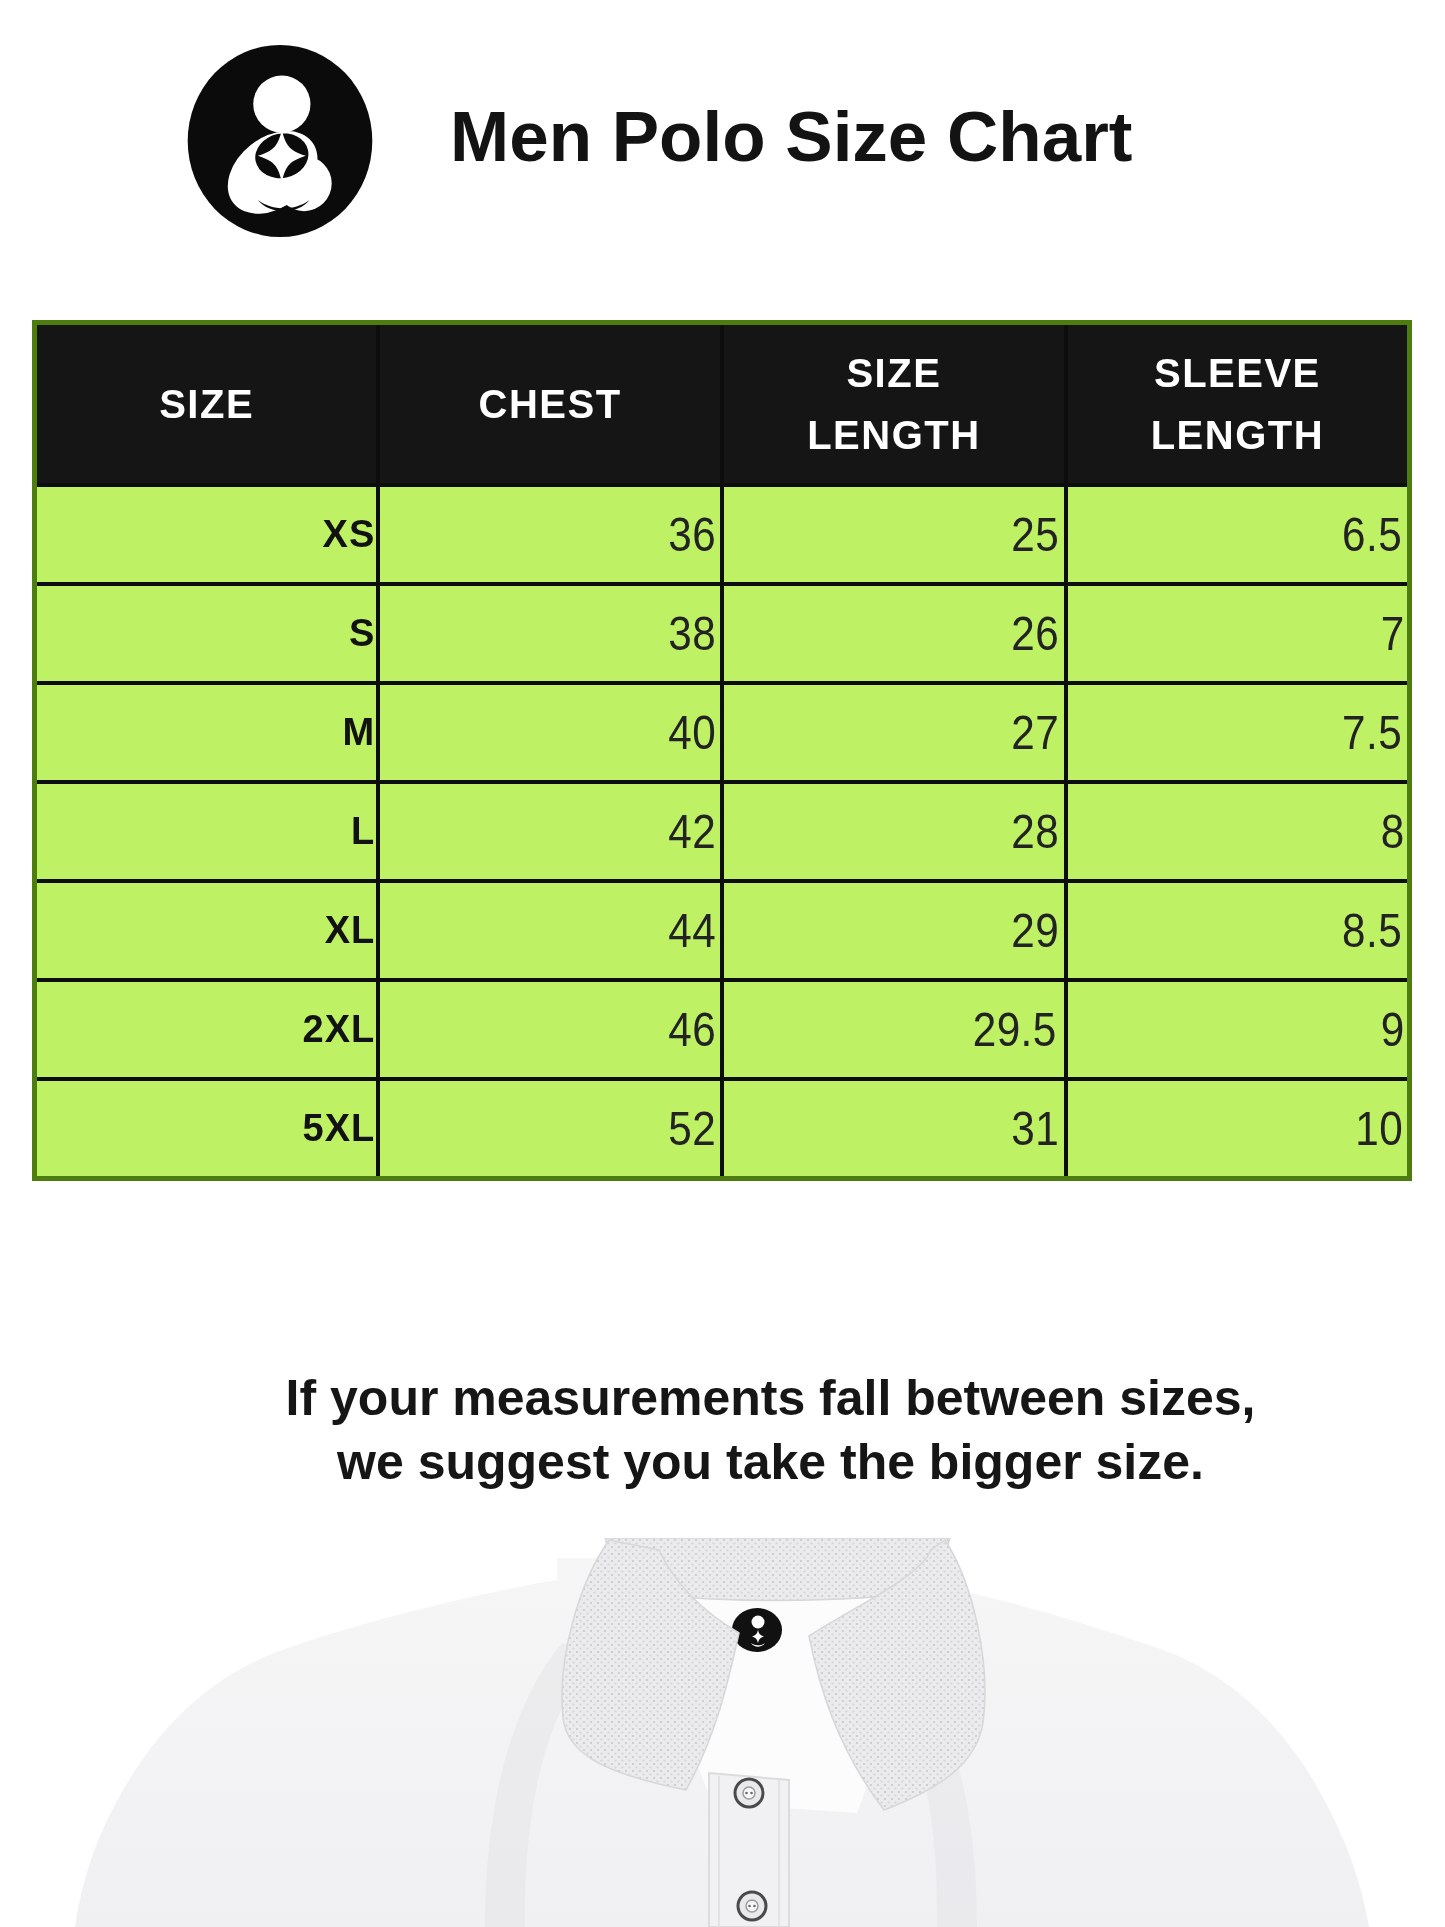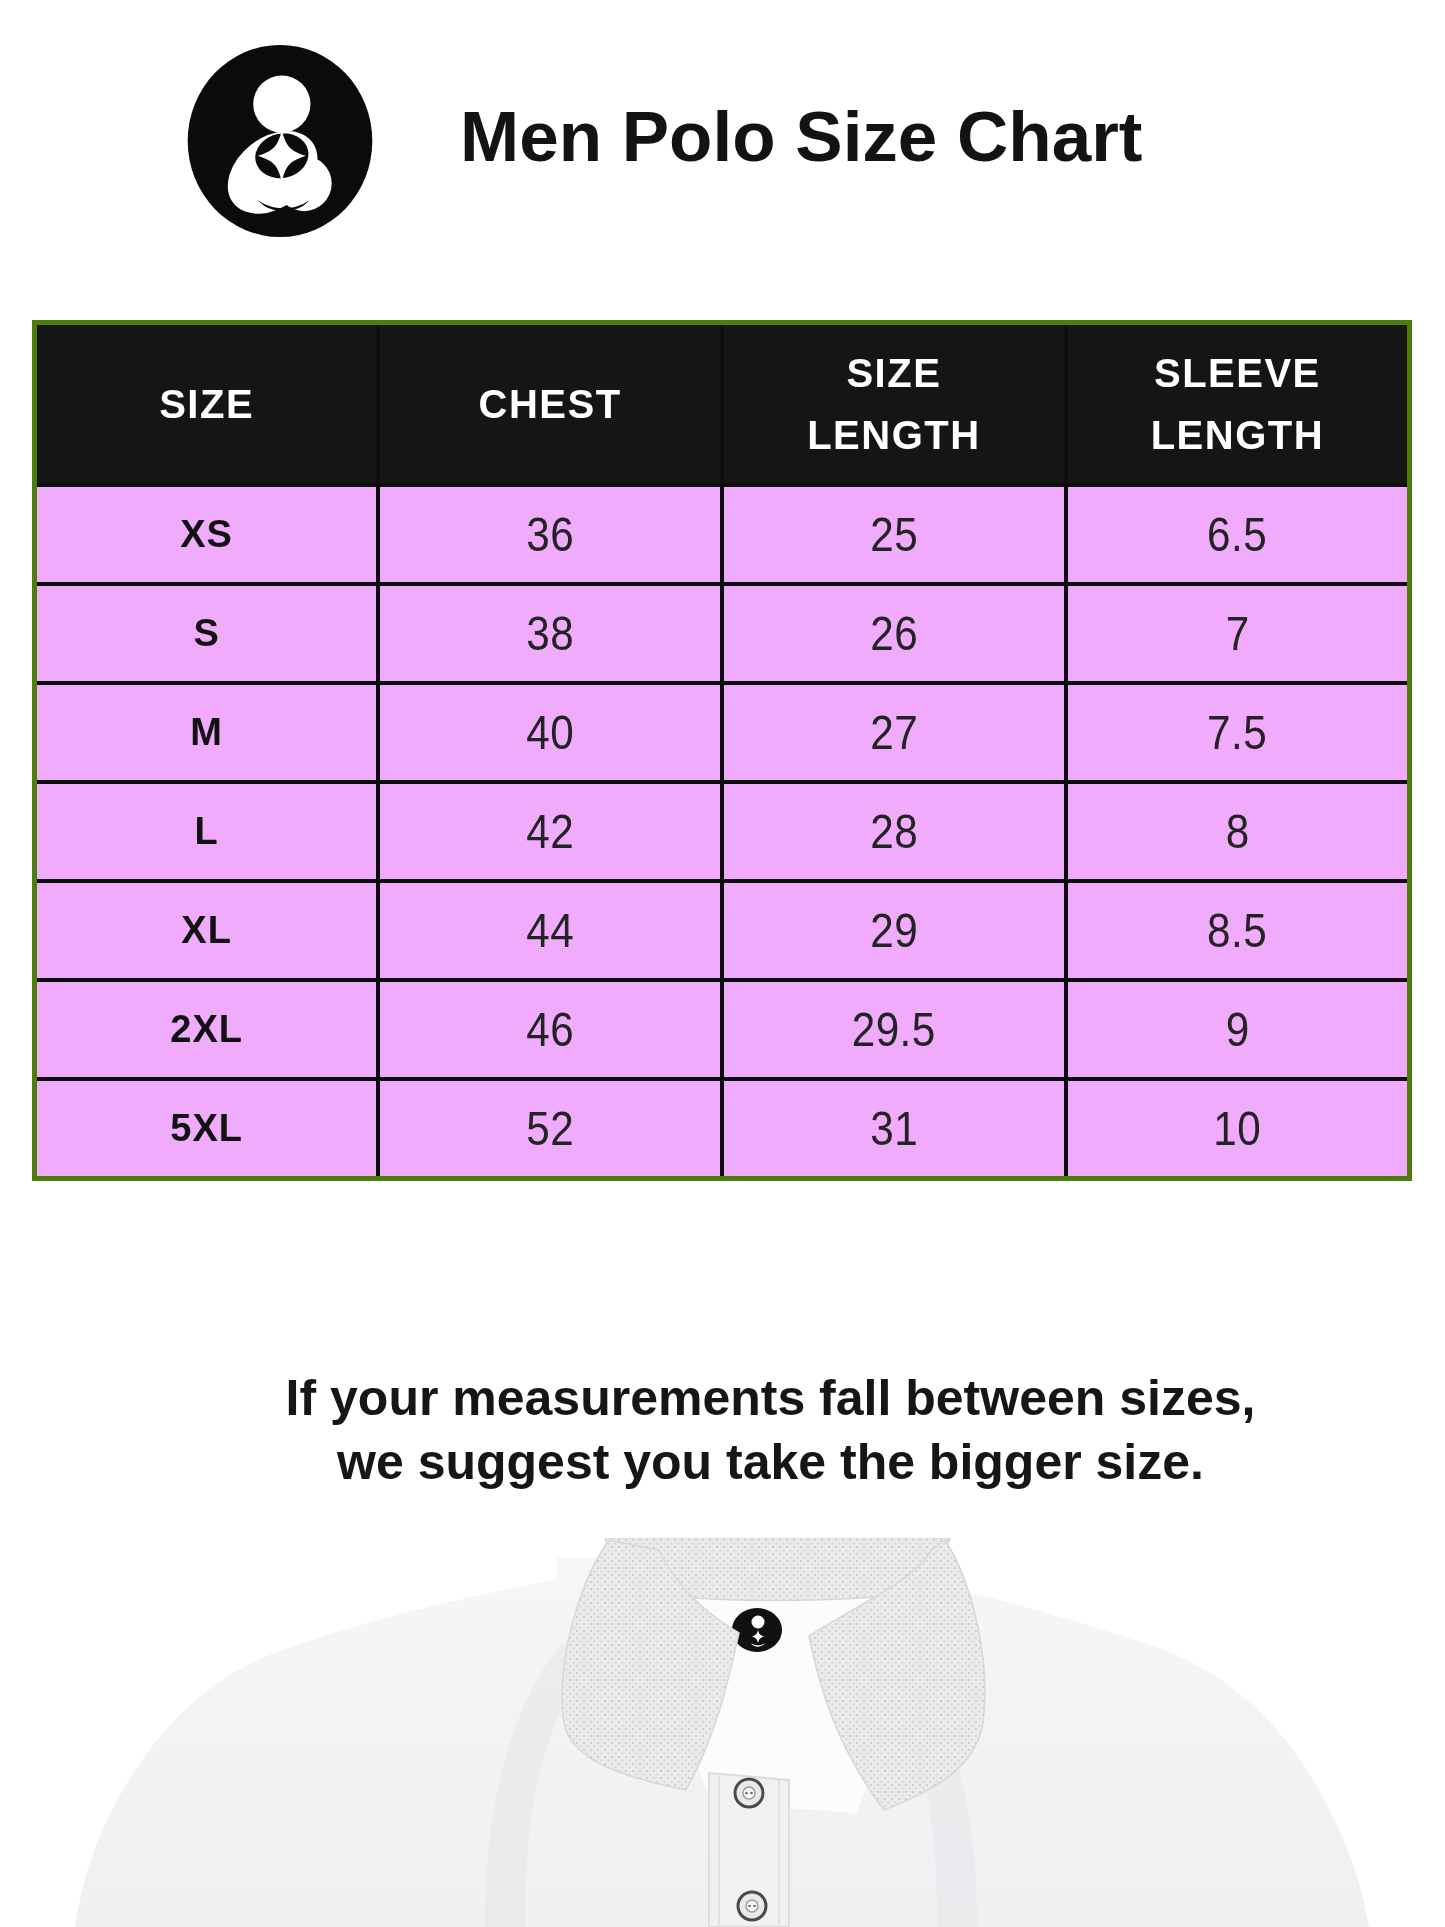--- a/index.html
+++ b/index.html
@@ -3,36 +3,36 @@
 <meta charset="utf-8">
 <style>
   html,body{margin:0;padding:0;}
   body{
     width:1445px;height:1927px;position:relative;overflow:hidden;
     background:#ffffff;font-family:"Liberation Sans", sans-serif;color:#111;
   }
   
   .brand-logo{position:absolute;left:187px;top:45px;width:186px;height:192px;}
   .page-title{
-    position:absolute;left:460px;top:96px;
+    position:absolute;left:450px;top:96px;
     font-size:71px;font-weight:700;letter-spacing:0;color:#131313;white-space:nowrap;
   }
   
   table.size-table{
     position:absolute;left:32px;top:320px;width:1380px;
     border-collapse:collapse;table-layout:fixed;
     border:5px solid #4d7c0f;
   }
   .size-table th,.size-table td{border:4px solid #0d0d0d;text-align:center;vertical-align:middle;}
   .size-table th{
     height:158px;background:#151515;color:#ffffff;
     font-size:40px;font-weight:700;letter-spacing:1.5px;line-height:1.55;
     padding:0 55px;
   }
-  .size-table td{height:93px;background:#f0abfc;}
+  .size-table td{height:93px;background:#bef264;text-align:right;}
   td.size-cell{font-size:38px;font-weight:700;color:#121212;letter-spacing:1px;}
   td.value-cell span{
     display:inline-block;font-size:48px;font-weight:400;color:#232323;
     transform:scaleX(0.88);letter-spacing:0.5px;
   }
   
   .fit-note{
     position:absolute;left:0;top:1366px;width:100%;text-align:center;
     font-size:50px;font-weight:700;color:#161616;line-height:64px;padding-left:48px;
   }

